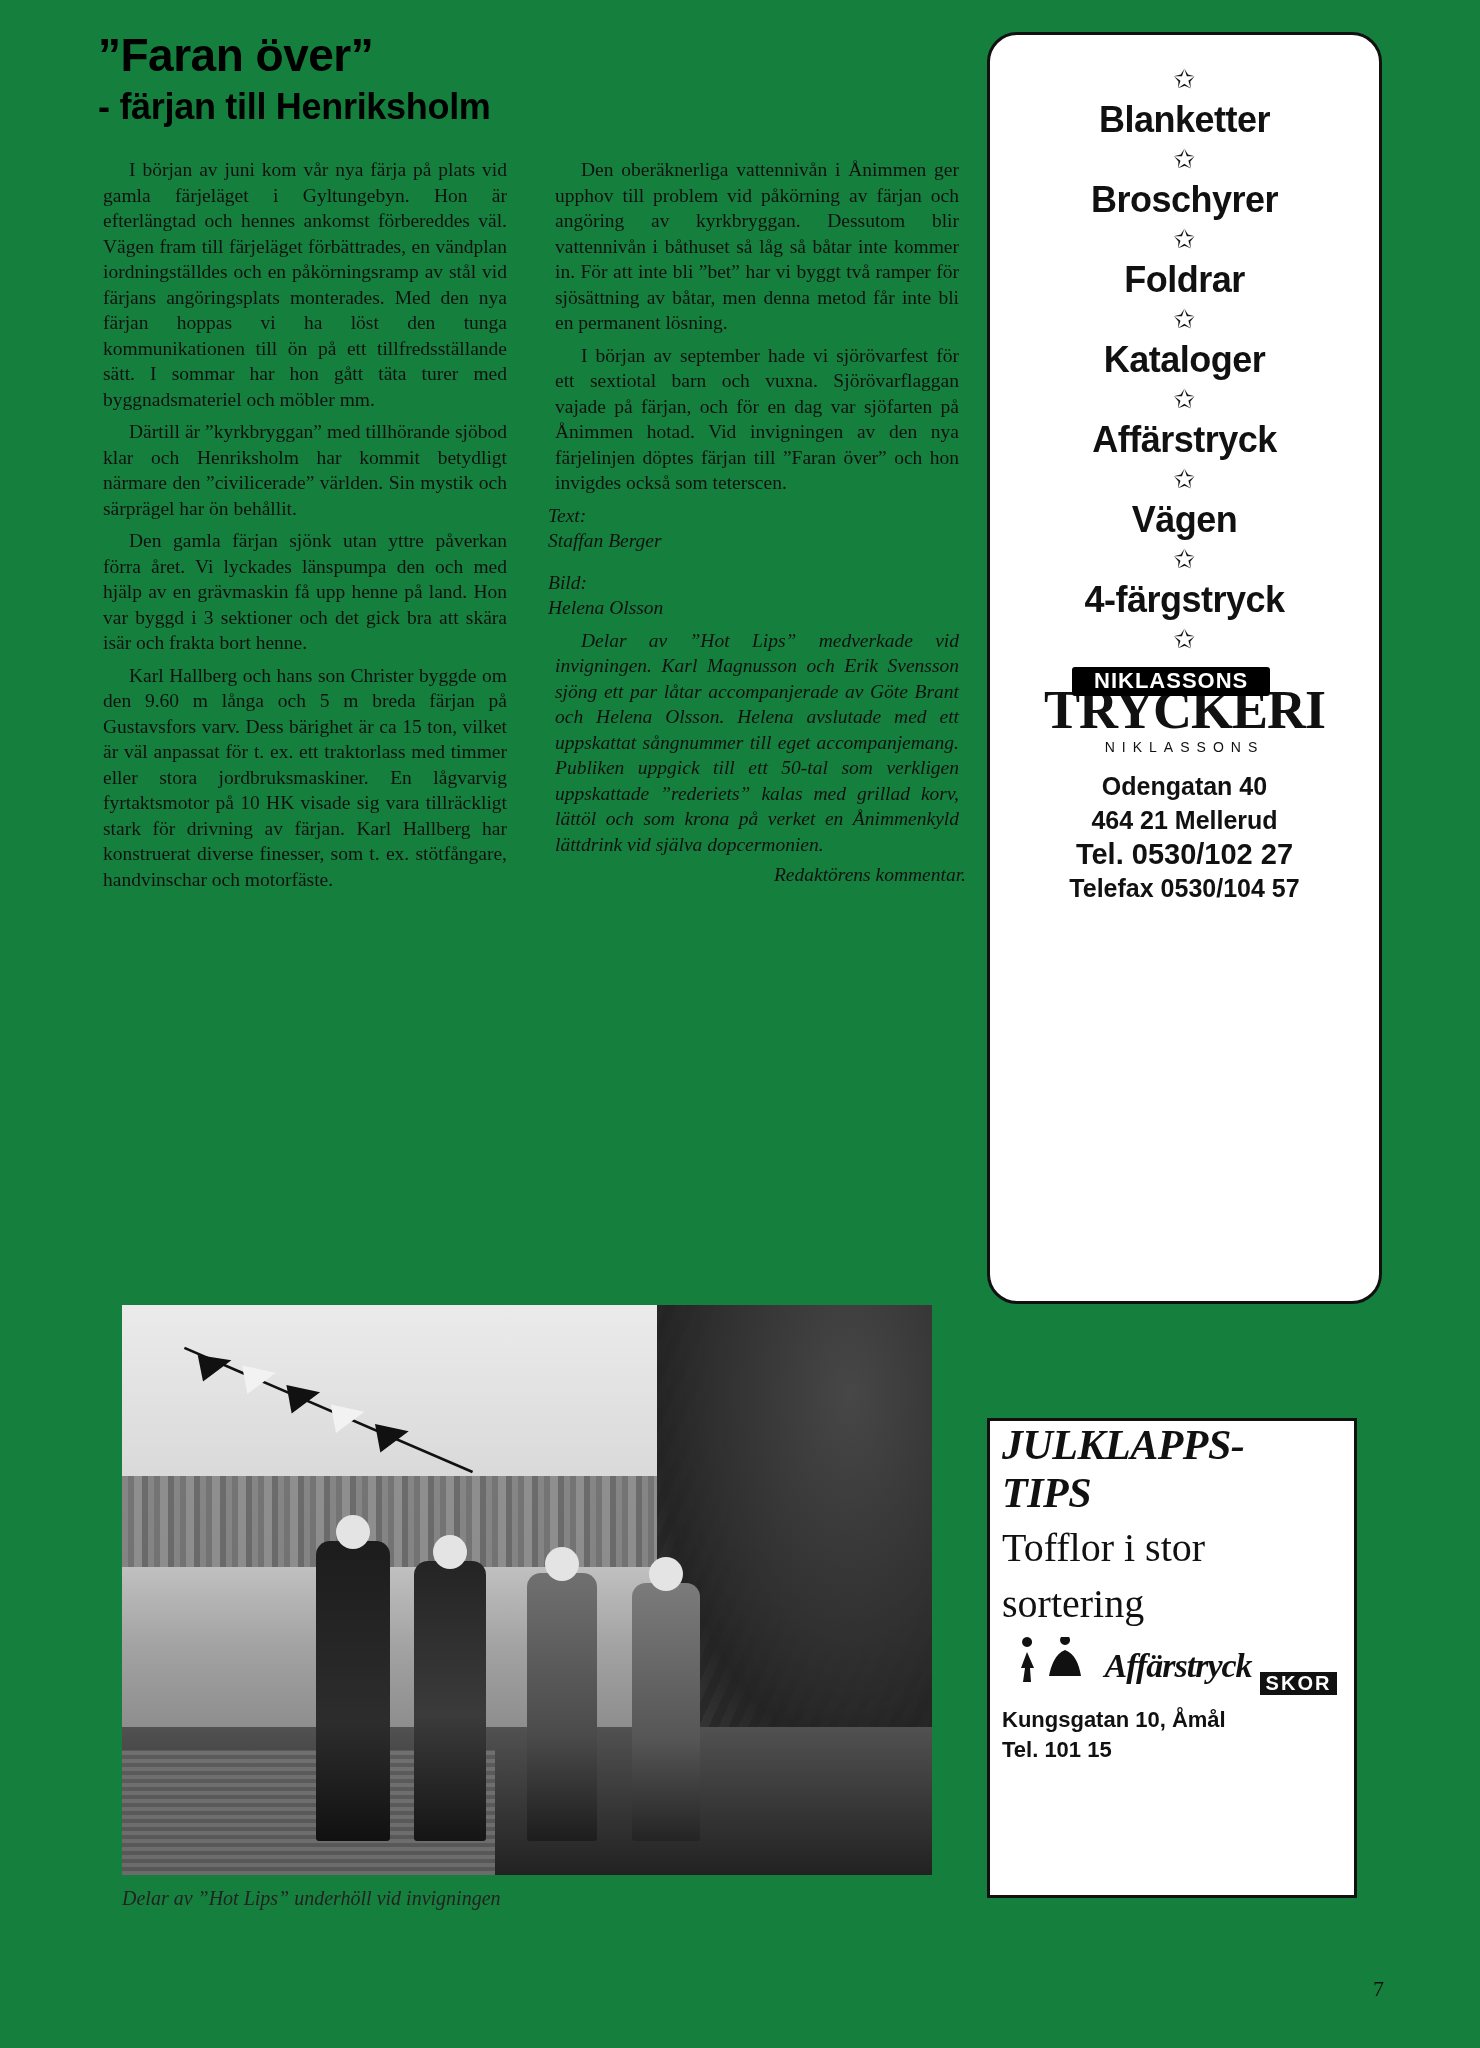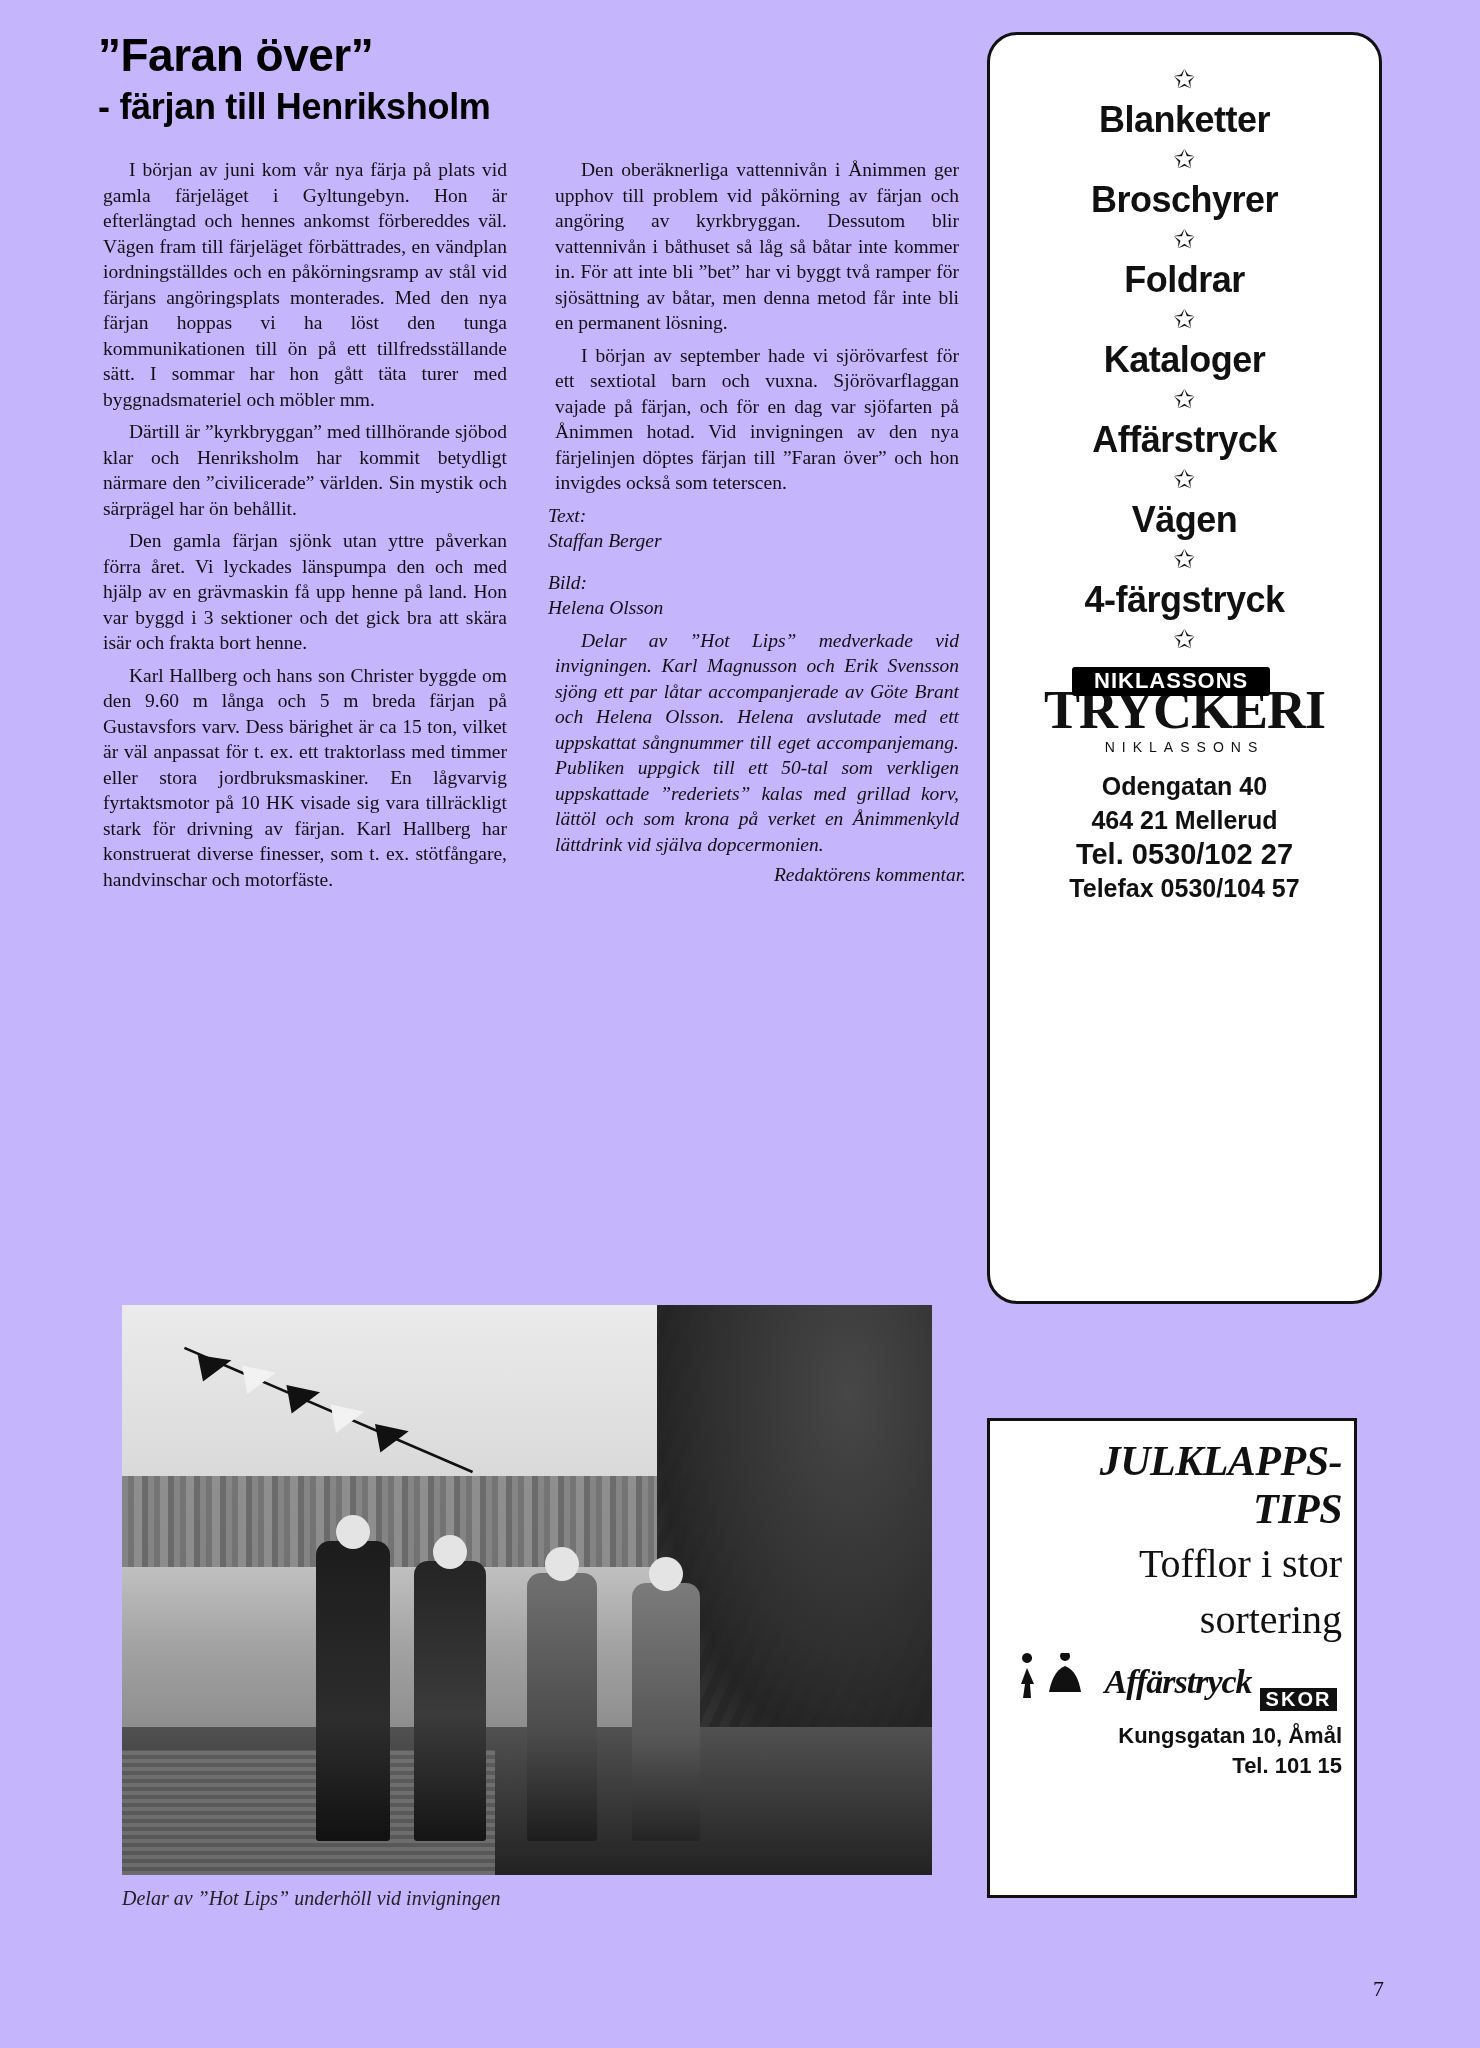--- a/index.html
+++ b/index.html
@@ -12,21 +12,21 @@
     height: 2048px;
     position: relative;
     font-family: "Liberation Serif", serif;
     color: #111;
     overflow: hidden;
   }
 
   .page {
     position: absolute;
     inset: 0;
-    background: #c4b5fd;
+    background: #15803d;
   }
 
   
   .article {
     position: absolute;
     left: 96px;
     top: 28px;
     width: 870px;
   }
 
@@ -238,22 +238,22 @@
 
   .ad2 {
     position: absolute;
     left: 987px;
     top: 1418px;
     width: 370px;
     height: 480px;
     border: 3px solid #111;
     background: #fff;
     box-sizing: border-box;
-    padding: 16px 12px;
-    text-align: right;
+    padding: 0 12px;
+    text-align: left;
   }
   .julk {
     font-family: "Liberation Serif", serif;
     font-style: italic;
     font-weight: bold;
     font-size: 42px;
     line-height: 48px;
     letter-spacing: -0.5px;
   }
   .tofflor {

